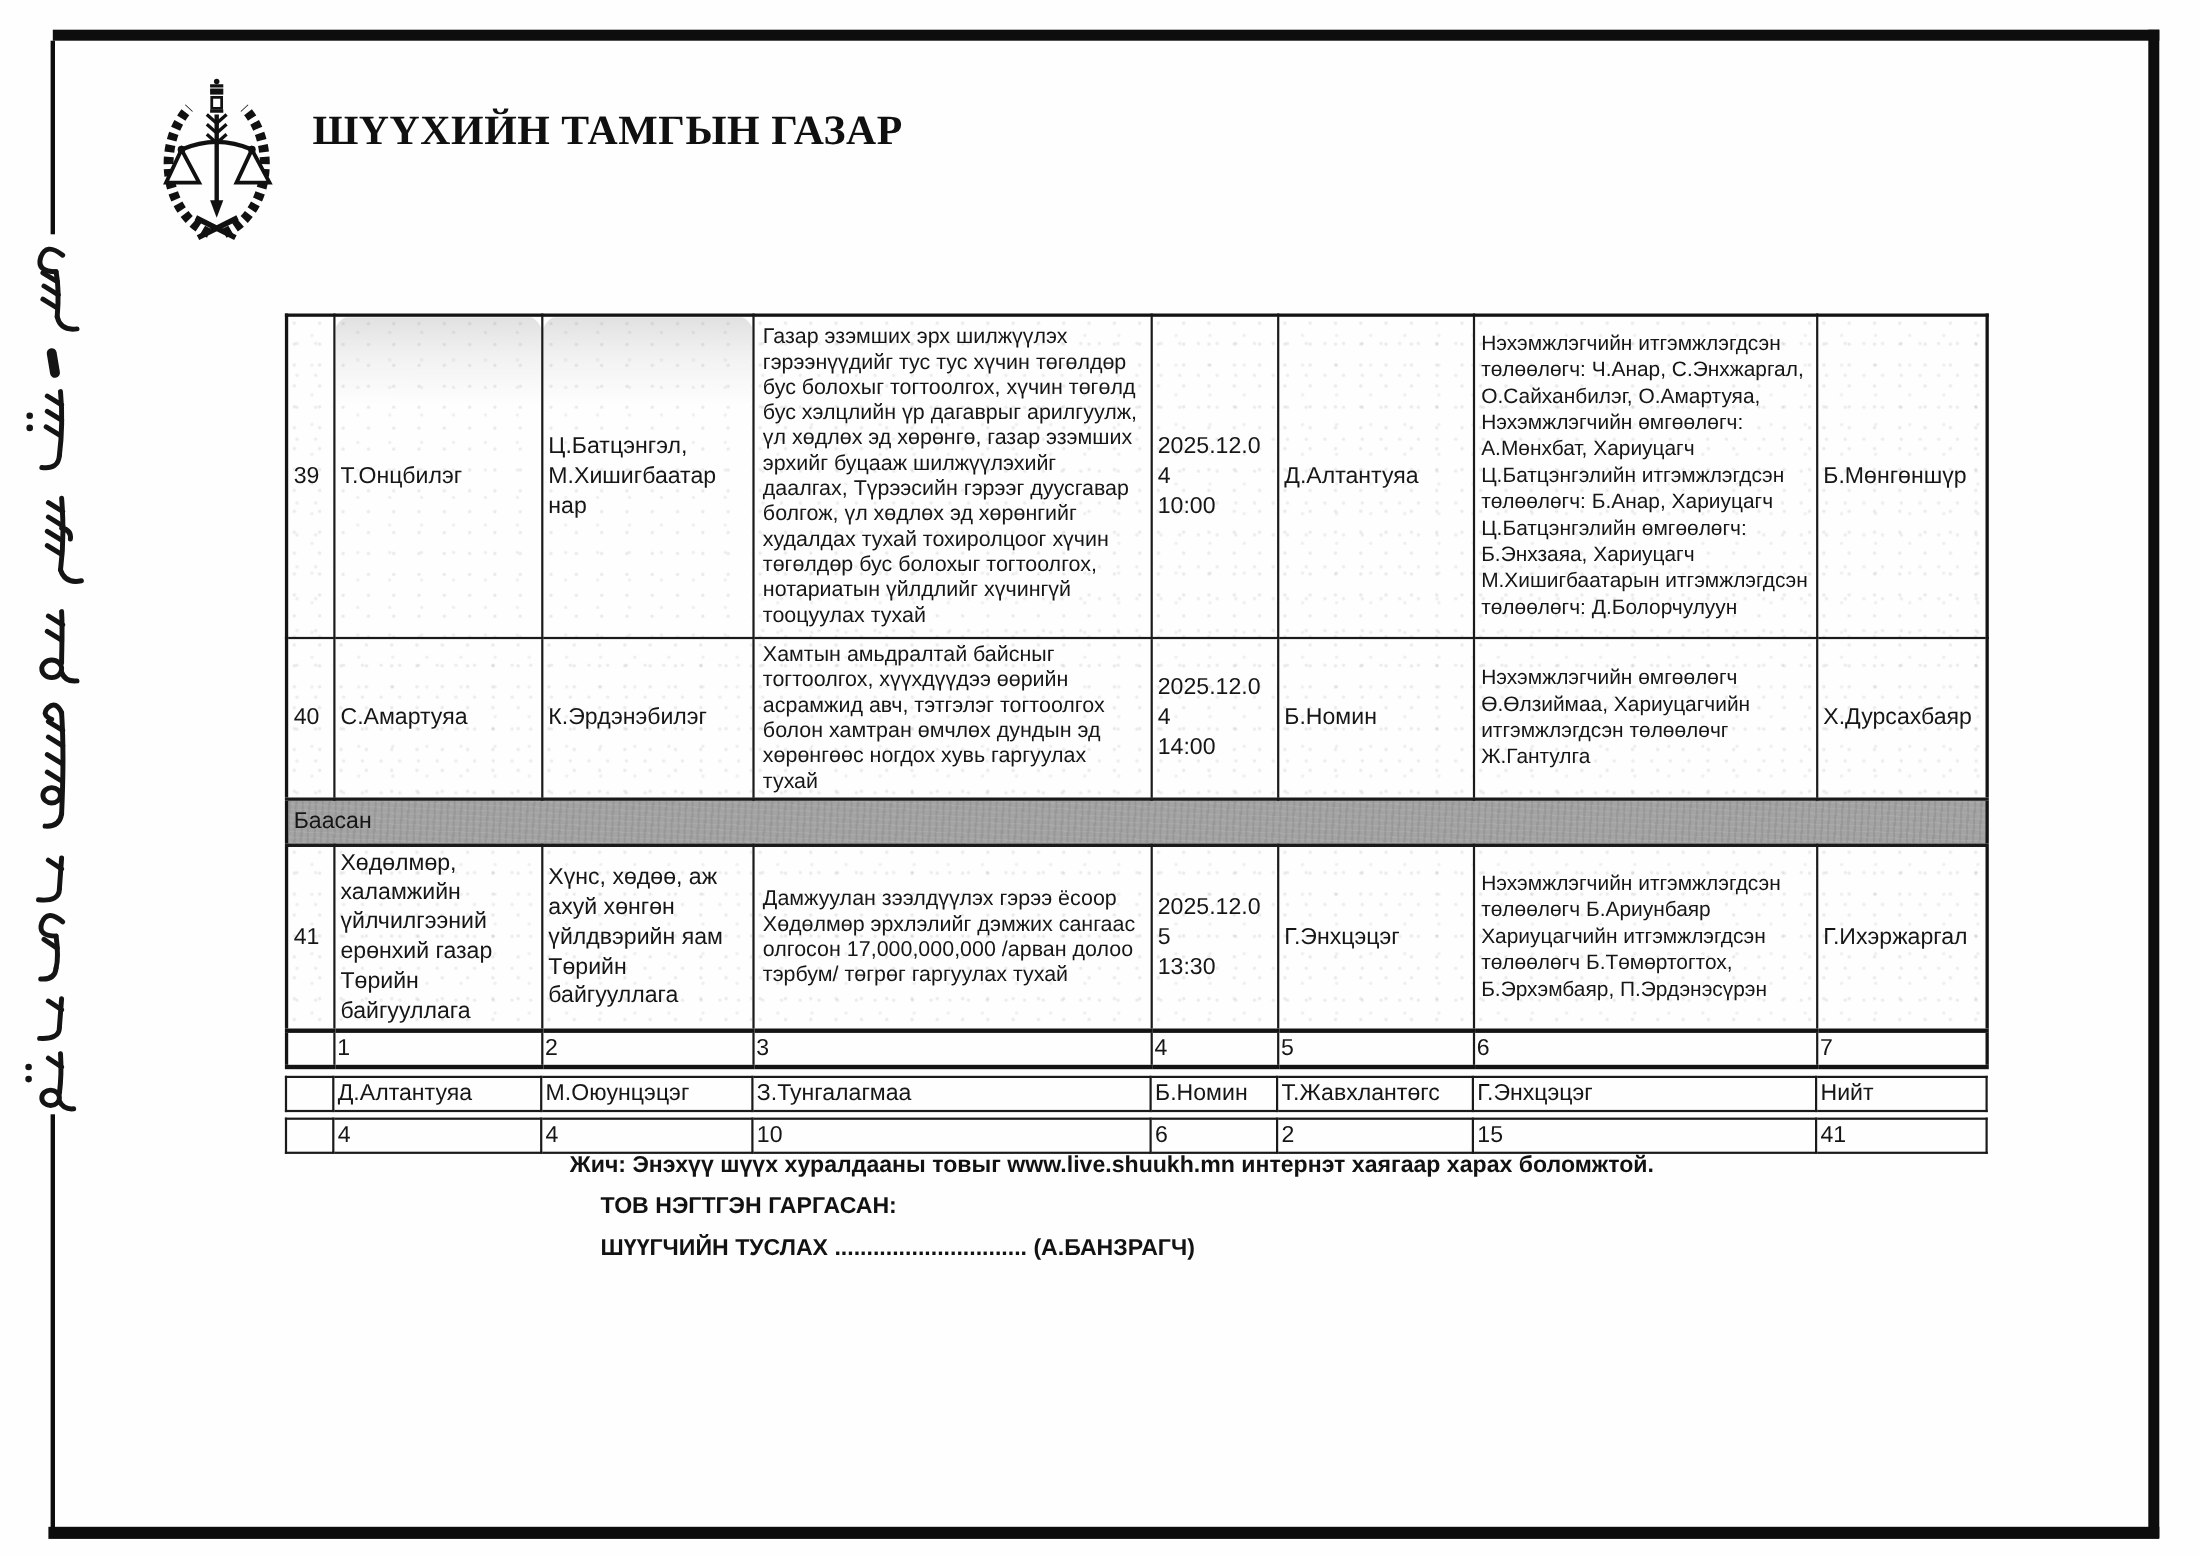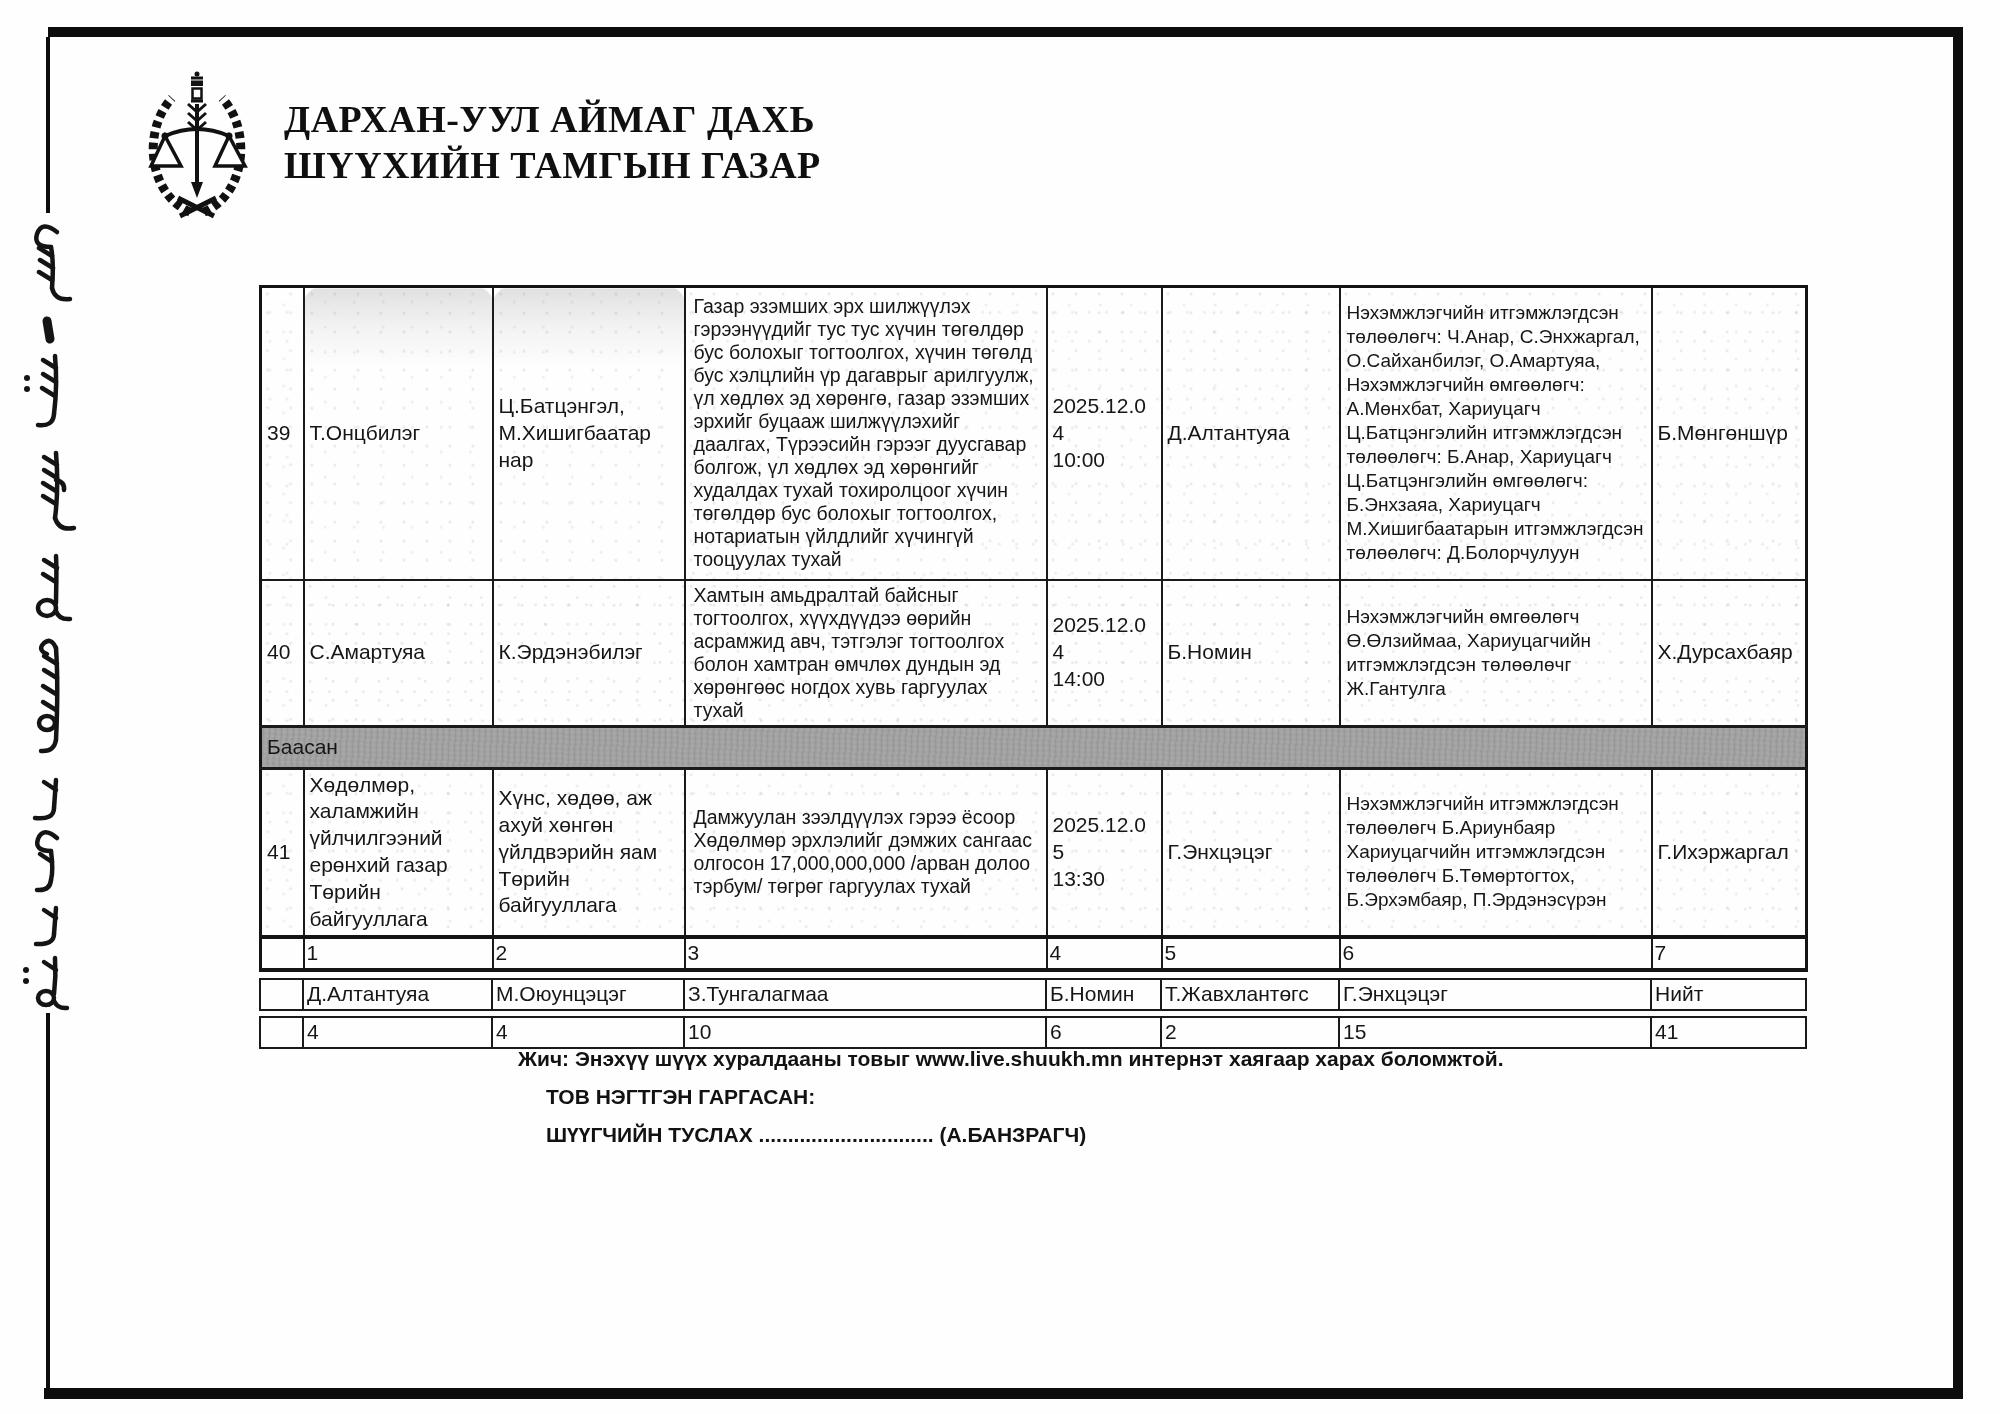--- a/index.html
+++ b/index.html
@@ -166,21 +166,20 @@
 
       <path d="M29,68 Q61,54 93,68" fill="none" stroke="#111" stroke-width="4"></path>
       <circle cx="29" cy="68" r="3.5" fill="#111"></circle>
       <circle cx="93" cy="68" r="3.5" fill="#111"></circle>
 
       <polygon points="29,68 15,98 45,98" fill="#fff" stroke="#111" stroke-width="3.5"></polygon>
       <polygon points="93,68 79,98 109,98" fill="#fff" stroke="#111" stroke-width="3.5"></polygon>
     </svg>
   </div>
   <div class="org-title">
-    <div>ДАРХАН-УУЛ АЙМАГ ДАХЬ</div>
     <div>ШҮҮХИЙН ТАМГЫН ГАЗАР</div>
   </div>
 
   <div class="table-wrap">
     <table class="main-tbl">
       <colgroup>
         <col style="width:43px">
           <col style="width:189px">
           <col style="width:192px">
           <col style="width:362px">

